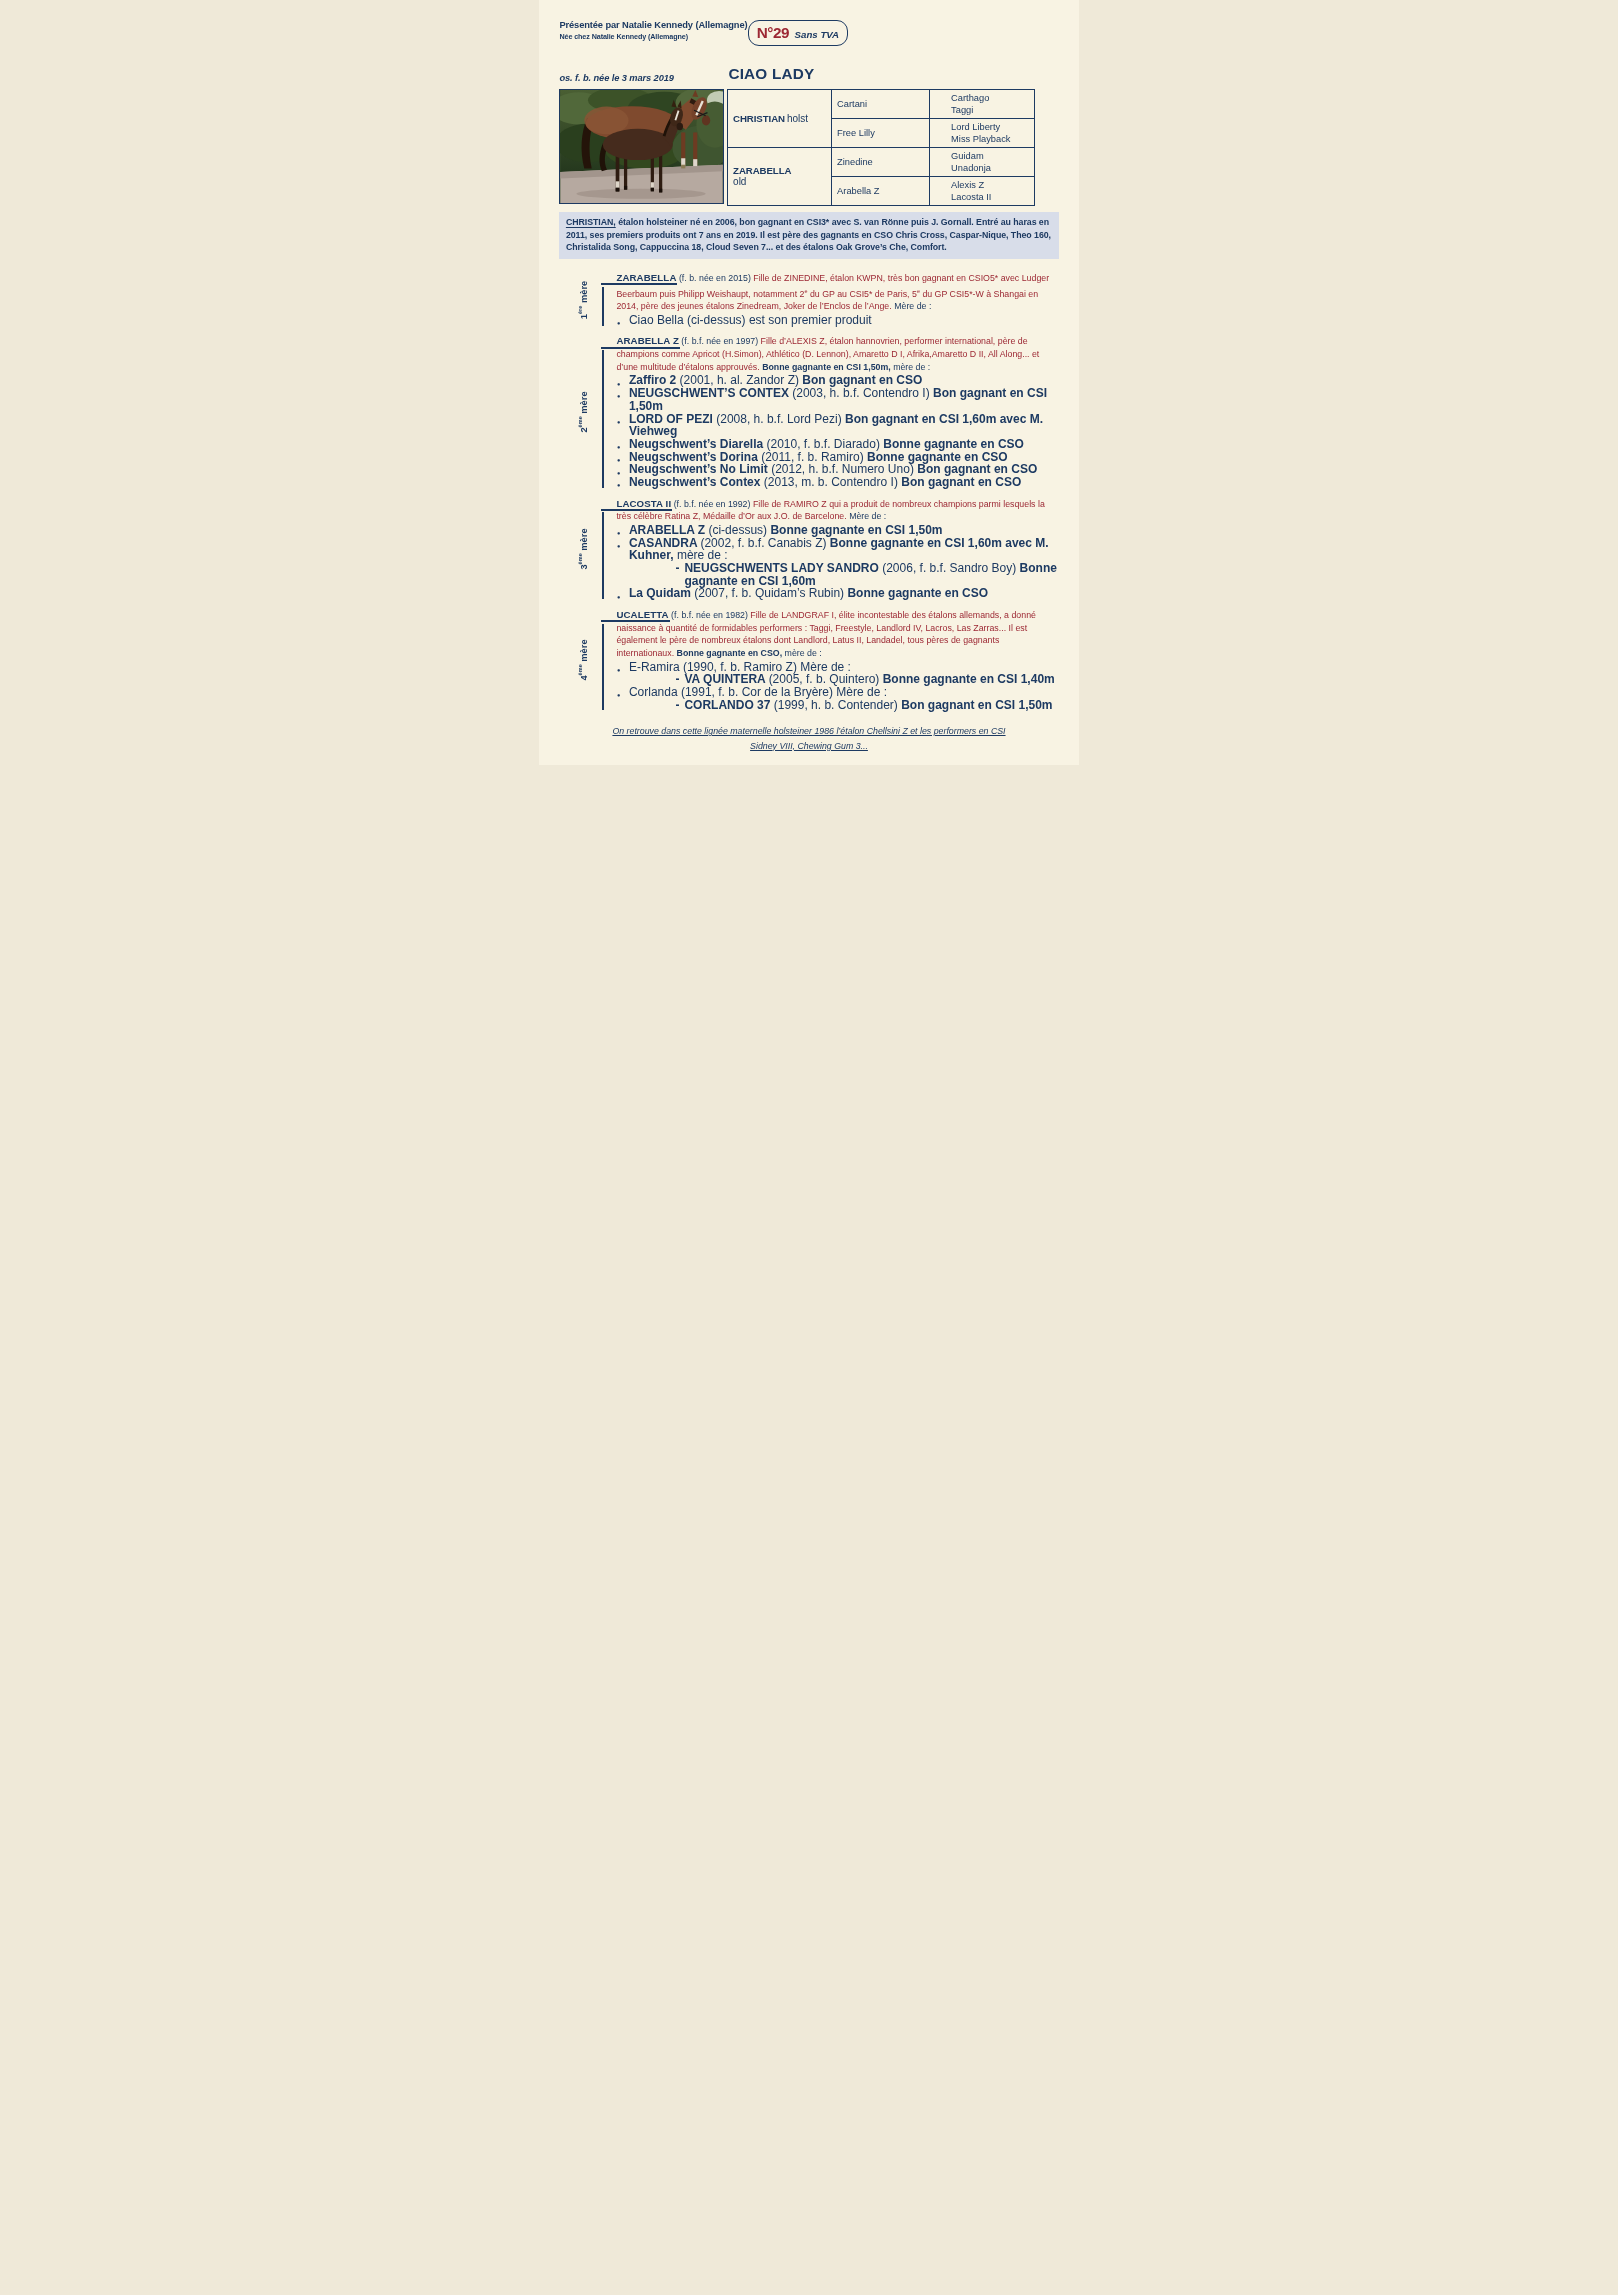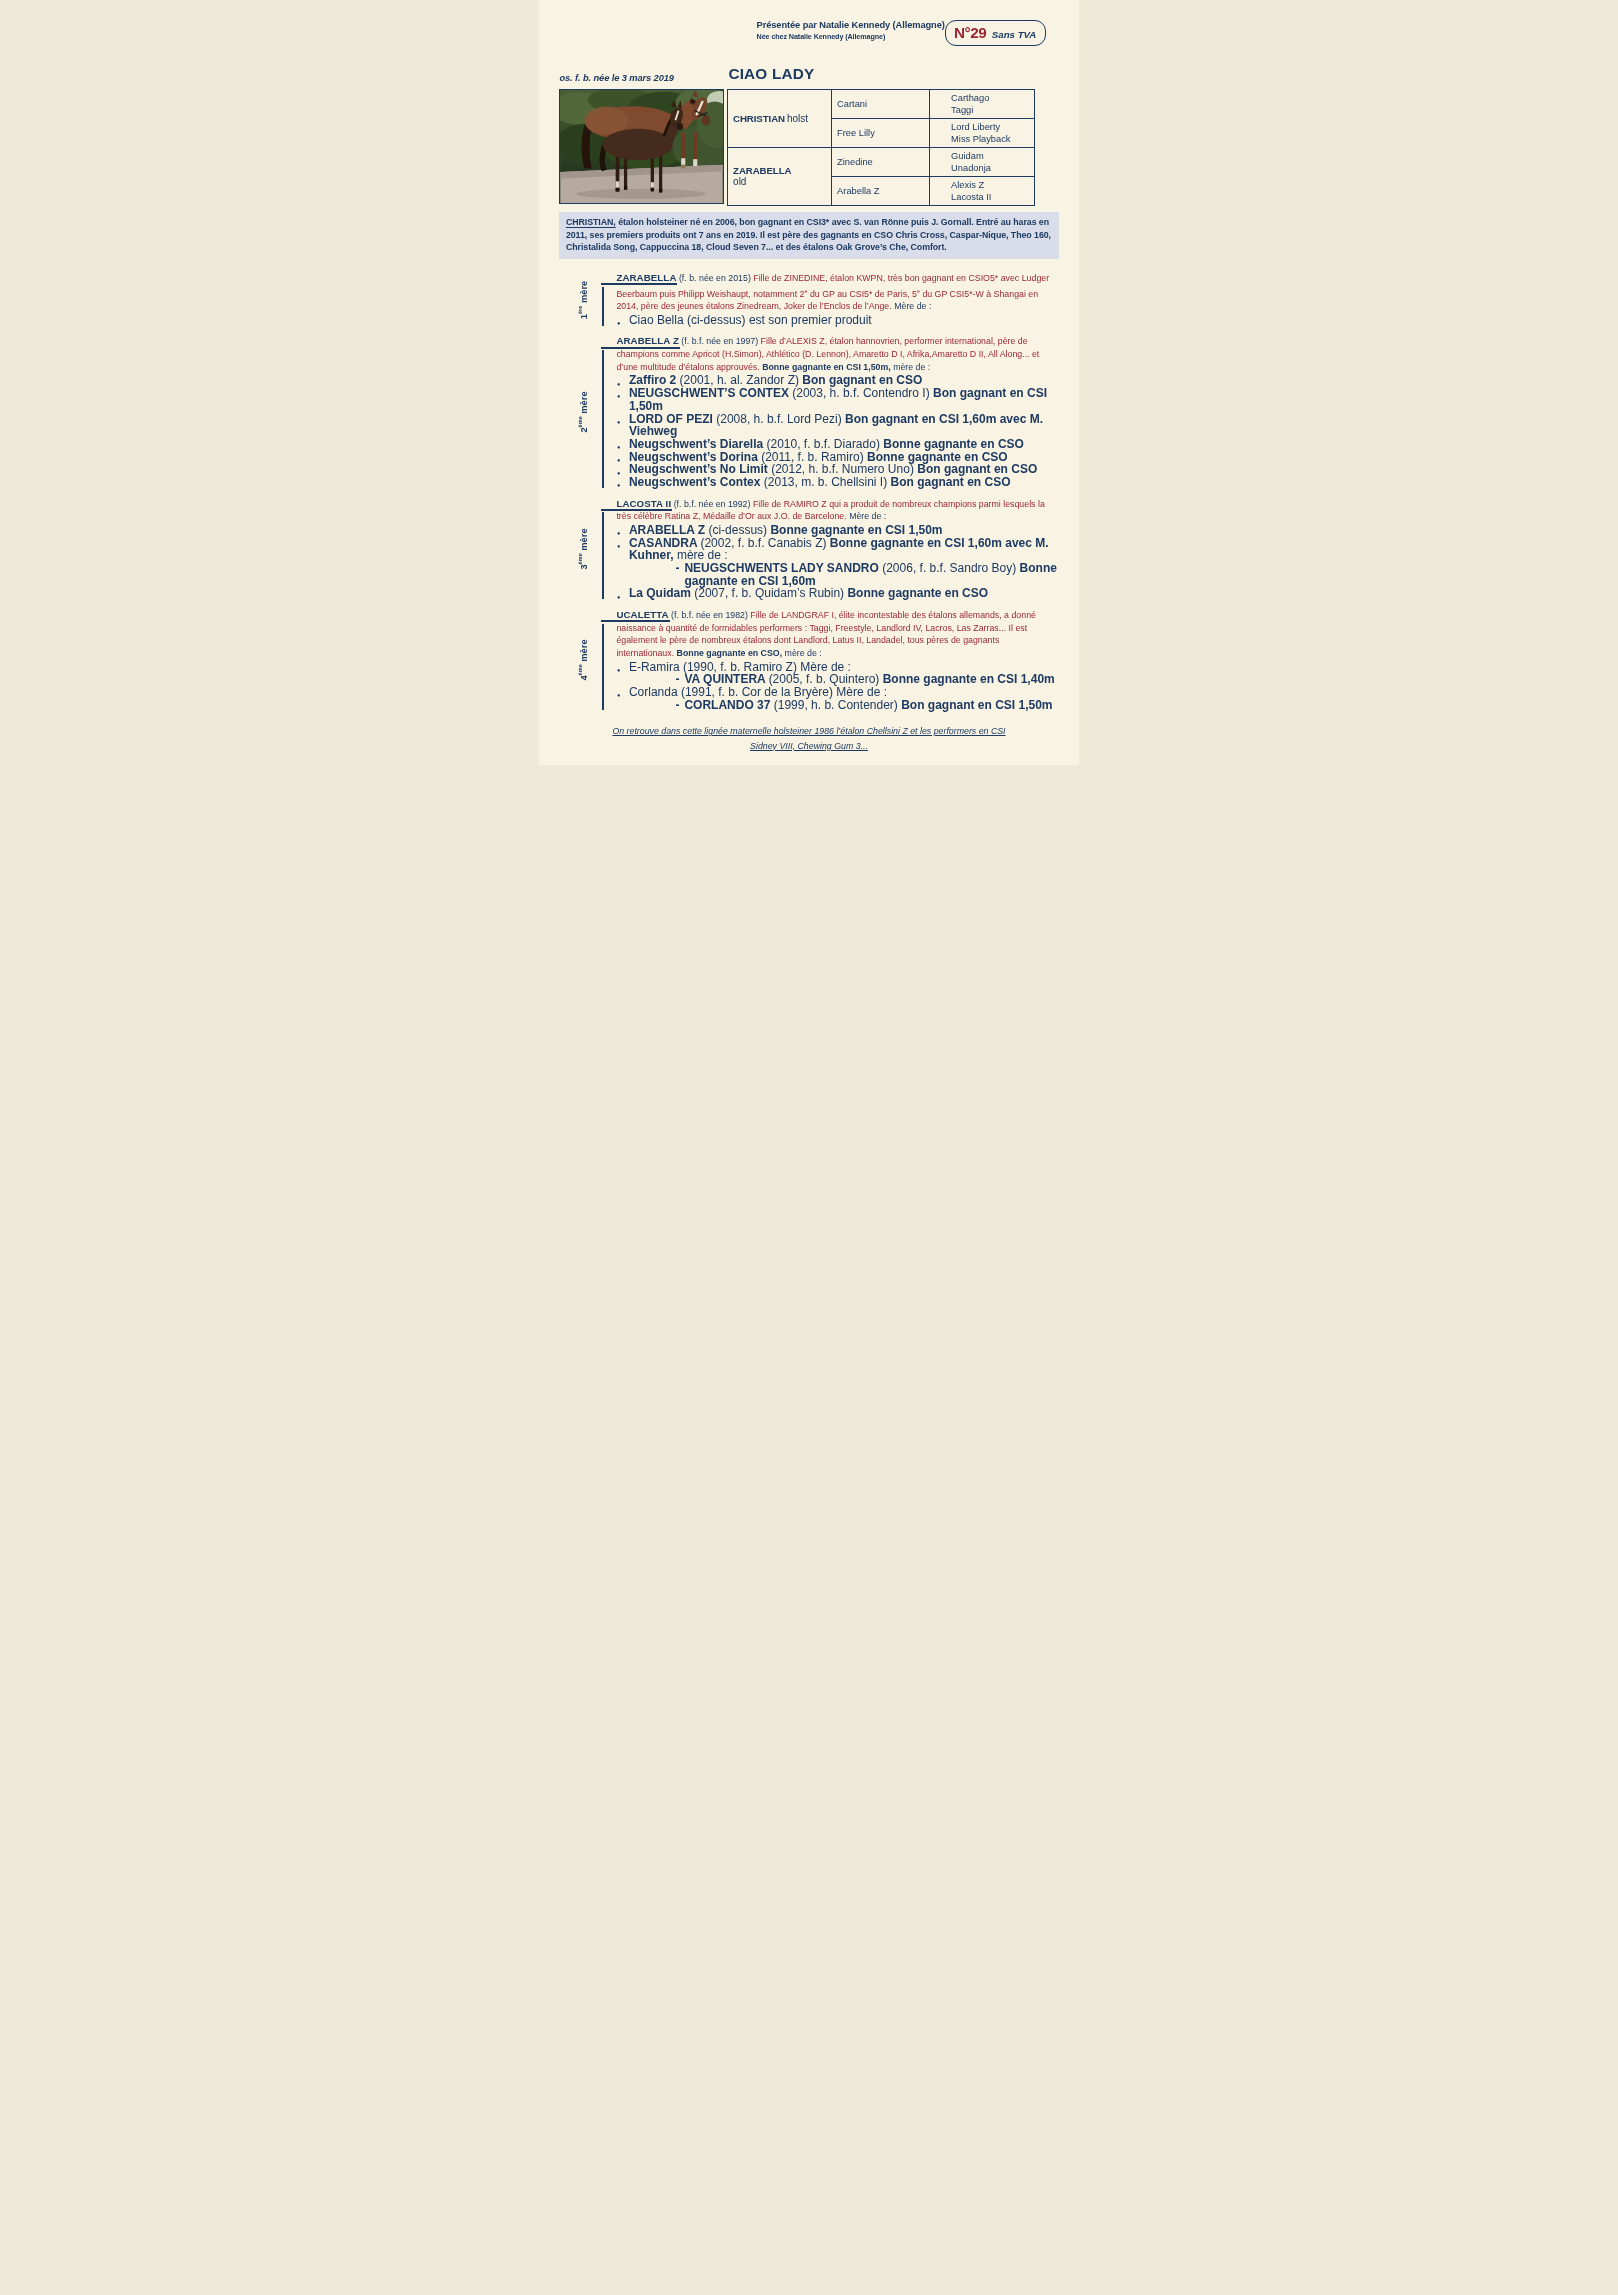--- a/index.html
+++ b/index.html
@@ -8,21 +8,21 @@
     --cream:#f8f3e3;
     --parabg:#d8dde9;
   }
   html,body{margin:0;padding:0;background:#efe9d8;}
   body{font-family:"Liberation Sans", sans-serif;}
   .page{
     width:540px;min-height:765px;margin:0 auto;background:var(--cream);
     box-sizing:border-box;padding:20.4px 20.4px 12px 20.4px;color:var(--navy);
   }
   
-  .header{display:flex;justify-content:flex-end;align-items:flex-start;}
+  .header{display:flex;justify-content:flex-start;align-items:flex-start;}
   .presenter-line1{font-size:9.3px;font-weight:bold;letter-spacing:-0.1px;}
   .presenter-line2{font-size:7.2px;font-weight:bold;margin-top:1.9px;letter-spacing:-0.1px;}
   .badge{
     border:1.9px solid var(--navy);border-radius:11px;padding:2.3px 8.3px 3.2px 8.3px;
     display:flex;align-items:baseline;gap:5.6px;margin-right:13px;
   }
   .badge-number{color:var(--red);font-weight:bold;font-size:15.3px;letter-spacing:-0.5px;}
   .badge-note{color:var(--navy);font-weight:bold;font-style:italic;font-size:9.7px;}
   
   .title-row{display:grid;grid-template-columns:169px 1fr;align-items:end;margin-top:19.4px;}
@@ -227,21 +227,21 @@
         <div class="side-label"><span>2</span><sup>ème</sup><span> mère</span></div>
         <div class="bracket"></div>
         <p class="intro"><span class="run name">ARABELLA Z</span><span class="run n"> (f. b.f. née en 1997) </span><span class="run r">Fille d’ALEXIS Z, étalon hannovrien, performer international, père de champions comme Apricot (H.Simon), Athlético (D. Lennon), Amaretto D I, Afrika,Amaretto D II, All Along... et d’une multitude d’étalons approuvés. </span><span class="run nb">Bonne gagnante en CSI 1,50m,</span><span class="run n"> mère de :</span></p>
         <ul class="items">
           <li class="item i0"><span class="run nb">Zaffiro 2 </span><span class="run n">(2001, h. al. Zandor Z) </span><span class="run nb">Bon gagnant en CSO</span></li>
           <li class="item i0"><span class="run nb">NEUGSCHWENT’S CONTEX </span><span class="run n">(2003, h. b.f. Contendro I) </span><span class="run nb">Bon gagnant en CSI 1,50m</span></li>
           <li class="item i0"><span class="run nb">LORD OF PEZI </span><span class="run n">(2008, h. b.f. Lord Pezi) </span><span class="run nb">Bon gagnant en CSI 1,60m avec M. Viehweg</span></li>
           <li class="item i0"><span class="run nb">Neugschwent’s Diarella </span><span class="run n">(2010, f. b.f. Diarado) </span><span class="run nb">Bonne gagnante en CSO</span></li>
           <li class="item i0"><span class="run nb">Neugschwent’s Dorina </span><span class="run n">(2011, f. b. Ramiro) </span><span class="run nb">Bonne gagnante en CSO</span></li>
           <li class="item i0"><span class="run nb">Neugschwent’s No Limit </span><span class="run n">(2012, h. b.f. Numero Uno) </span><span class="run nb">Bon gagnant en CSO</span></li>
-          <li class="item i0"><span class="run nb">Neugschwent’s Contex </span><span class="run n">(2013, m. b. Chellsini I) </span><span class="run nb">Bon gagnant en CSO</span></li>
+          <li class="item i0"><span class="run nb">Neugschwent’s Contex </span><span class="run n">(2013, m. b. Contendro I) </span><span class="run nb">Bon gagnant en CSO</span></li>
         </ul>
       </section>
       <section class="mare-section">
         <div class="side-label"><span>3</span><sup>ème</sup><span> mère</span></div>
         <div class="bracket"></div>
         <p class="intro"><span class="run name">LACOSTA II</span><span class="run n"> (f. b.f. née en 1992) </span><span class="run r">Fille de RAMIRO Z qui a produit de nombreux champions parmi lesquels la très célèbre Ratina Z, Médaille d’Or aux J.O. de Barcelone.</span><span class="run n"> Mère de :</span></p>
         <ul class="items">
           <li class="item i0"><span class="run nb">ARABELLA Z </span><span class="run n">(ci-dessus) </span><span class="run nb">Bonne gagnante en CSI 1,50m</span></li>
           <li class="item i0"><span class="run nb">CASANDRA </span><span class="run n">(2002, f. b.f. Canabis Z) </span><span class="run nb">Bonne gagnante en CSI 1,60m avec M. Kuhner,</span><span class="run n"> mère de :</span></li>
           <li class="item i1"><span class="run nb">NEUGSCHWENTS LADY SANDRO </span><span class="run n">(2006, f. b.f. Sandro Boy) </span><span class="run nb">Bonne gagnante en CSI 1,60m</span></li>

